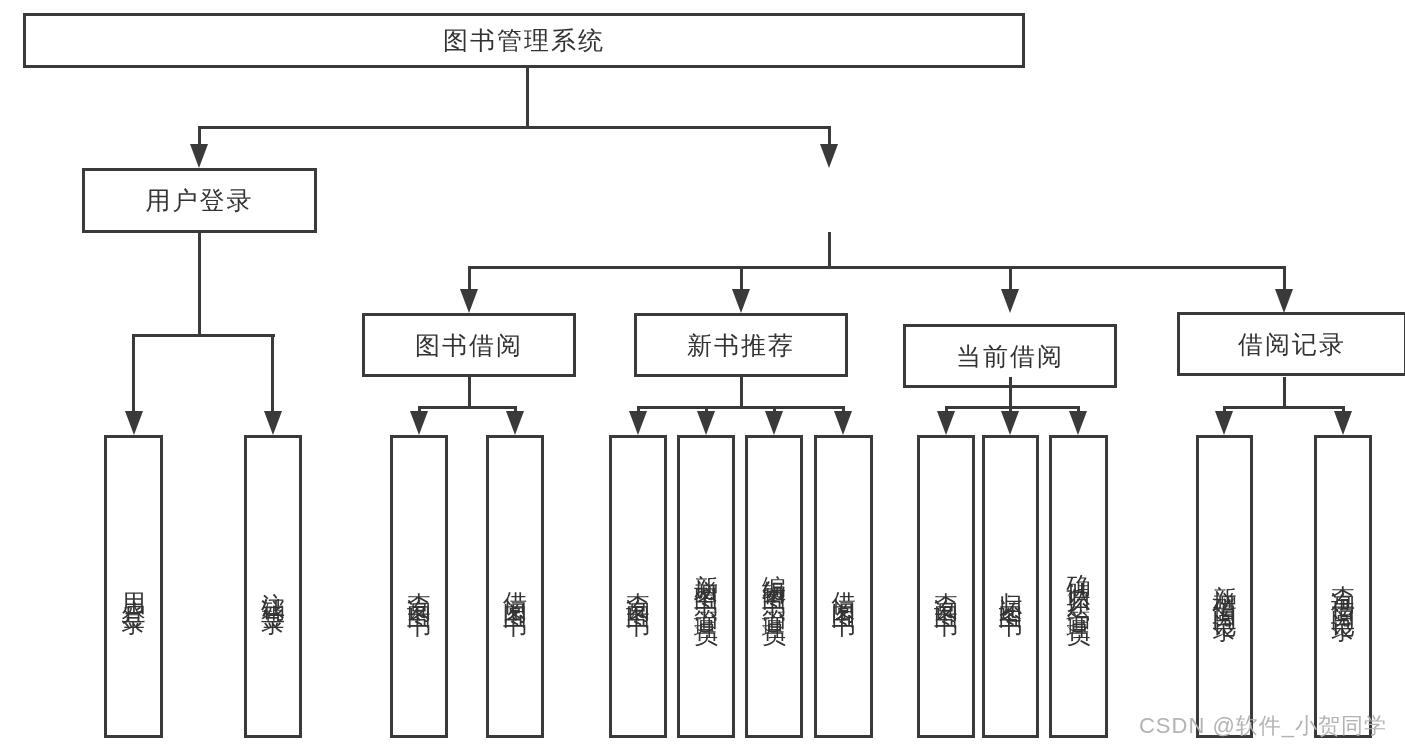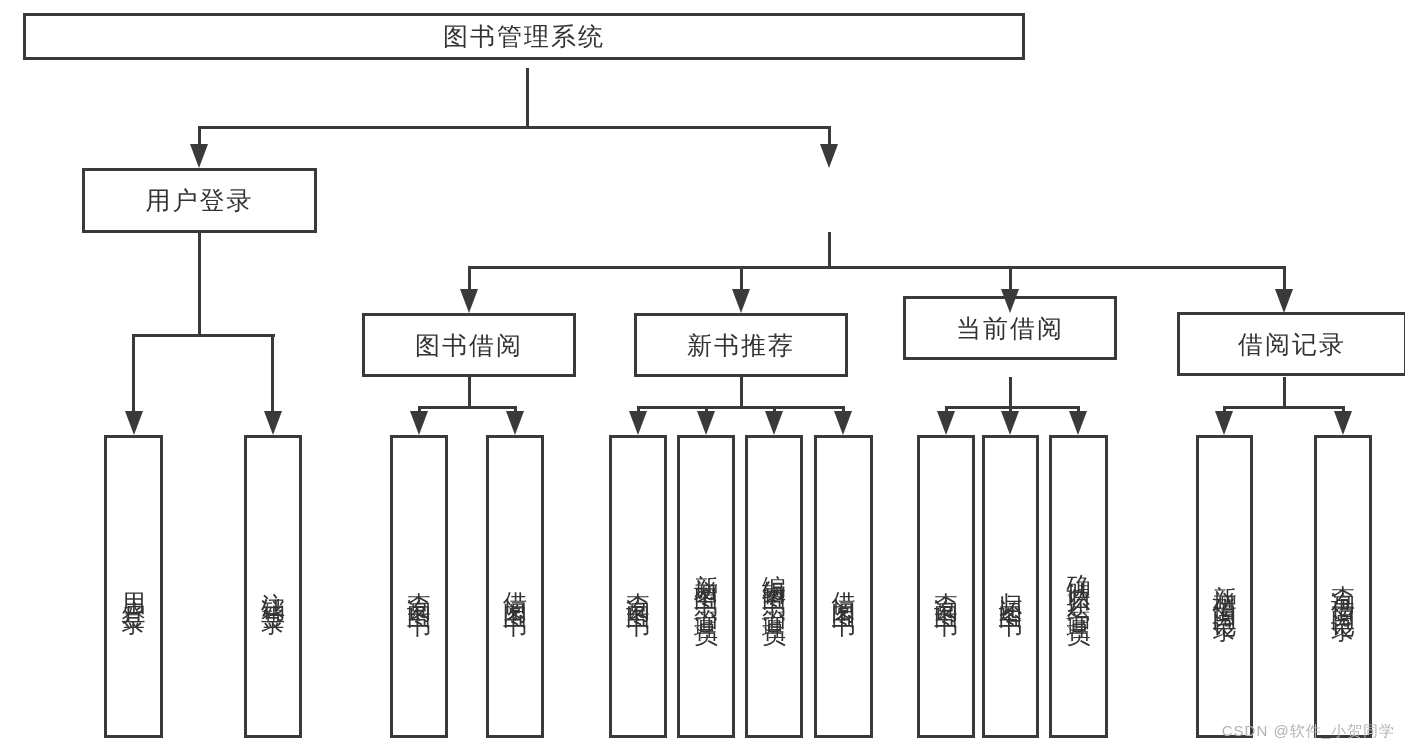--- a/index.html
+++ b/index.html
@@ -36,47 +36,47 @@
   .vl{position:absolute;width:3px;background:#3a3a3a;}
   .hl{position:absolute;height:3px;background:#3a3a3a;}
   .ar{
     position:absolute;width:0;height:0;
     border-left:9px solid transparent;
     border-right:9px solid transparent;
     border-top:24px solid #3a3a3a;
   }
   .watermark{
     position:absolute;
-    right:10px;bottom:6px;
-    font-size:15px;
+    right:18px;bottom:6px;
+    font-size:22px;
     letter-spacing:1px;
     color:#b3b3b3;
     white-space:nowrap;
   }
 </style>
 </head>
 <body>
 
 <div class="canvas">
 
-  <div class="box hbox" style="left:23px;top:13px;width:1002px;height:47px">
+  <div class="box hbox" style="left:23px;top:13px;width:1002px;height:55px">
     <span class="lbl">图书管理系统</span>
   </div>
 
   <div class="box hbox" style="left:82px;top:168px;width:235px;height:65px">
     <span class="lbl">用户登录</span>
   </div>
 
   <div class="box hbox" style="left:362px;top:313px;width:214px;height:64px">
     <span class="lbl">图书借阅</span>
   </div>
   <div class="box hbox" style="left:634px;top:313px;width:214px;height:64px">
     <span class="lbl">新书推荐</span>
   </div>
-  <div class="box hbox" style="left:903px;top:296px;width:214px;height:64px">
+  <div class="box hbox" style="left:903px;top:324px;width:214px;height:64px">
     <span class="lbl">当前借阅</span>
   </div>
   <div class="box hbox" style="left:1177px;top:312px;width:230px;height:64px">
     <span class="lbl">借阅记录</span>
   </div>
 
   <div class="box vbox" style="left:104px;top:435px;width:59px;height:303px">
     <span class="lbl">用户登录</span>
   </div>
   <div class="box vbox" style="left:244px;top:435px;width:58px;height:303px">

